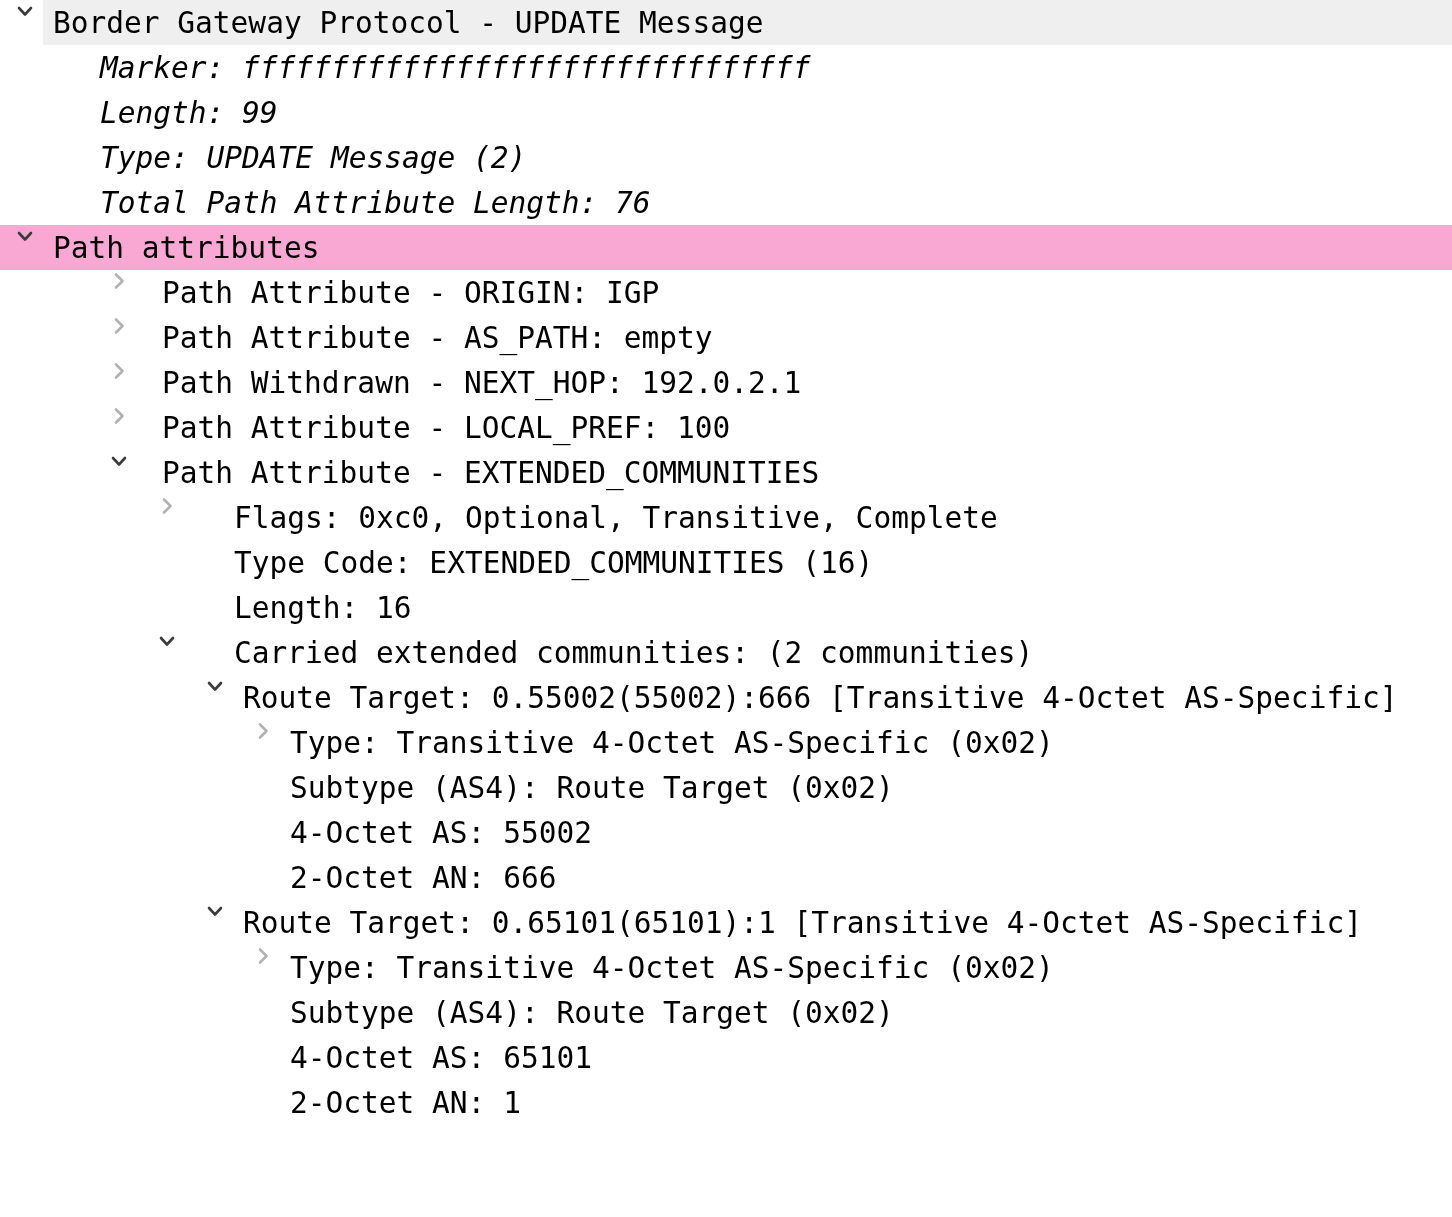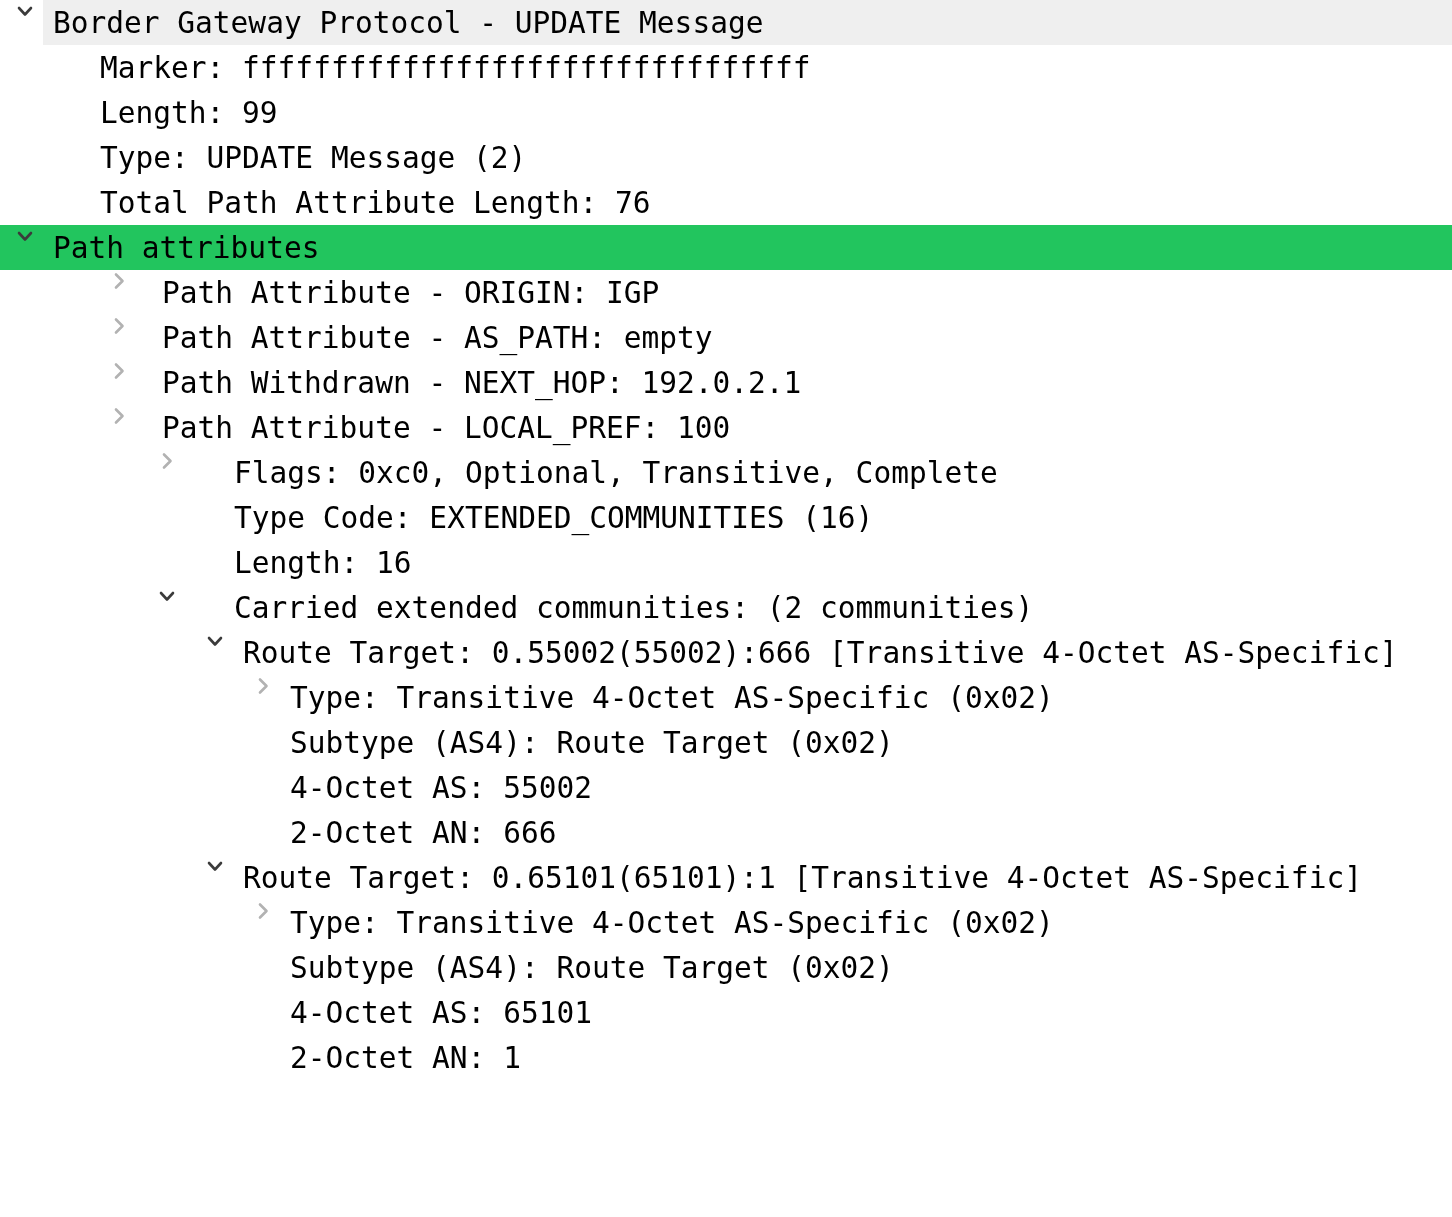--- a/index.html
+++ b/index.html
@@ -26,21 +26,21 @@
     white-space: nowrap;
     font-size: 29.5px;
     color: #000000;
     display: block;
     width: 1452px;
     box-sizing: border-box;
   }
 
   
   .row.sel {
-    background: #22c55e;
+    background: #f9a8d4;
   }
   .row.hdr .band {
     position: absolute;
     left: 43px;
     right: 0;
     top: 0;
     bottom: 0;
     background: #efefef;
     z-index: 0;
   }
@@ -72,21 +72,21 @@
     position: absolute;
     top: 0;
     height: 45px;
     line-height: 46px;
     letter-spacing: 0px;
   }
 
   
   .lvl0 > .twisty { left: 10px; }
   .lvl0 > .label  { left: 53px; }
-  .lvl1 > .label  { left: 100px; }
+  .lvl1 > .label  { left: 100px; font-style: italic; }
 
   .lvl2 > .twisty { left: 104px; }
   .lvl2 > .label  { left: 147px; margin-left: 15px; }
 
   .lvl3 > .twisty { left: 152px; }
   .lvl3 > .label  { left: 195px; margin-left: 39px; }
 
   .lvl4 > .twisty { left: 200px; }
   .lvl4 > .label  { left: 243px; }
 
@@ -172,20 +172,30 @@
       <span class="row-inner lvl2">
         <span class="twisty closed">
           <svg width="22" height="22" viewBox="0 0 22 22" aria-hidden="true">
             <path d="M8 4.5 L14.5 11 L8 17.5" fill="none" stroke-width="2.6" stroke-linecap="round" stroke-linejoin="round"></path>
           </svg>
         </span>
         <span class="label">Path Attribute - LOCAL_PREF: 100</span>
       </span>
     </div>
     <div class="row">
+      <span class="row-inner lvl2">
+        <span class="twisty open">
+          <svg width="22" height="22" viewBox="0 0 22 22" aria-hidden="true">
+            <path d="M5 8 L11 14.5 L17 8" fill="none" stroke-width="2.6" stroke-linecap="round" stroke-linejoin="round"></path>
+          </svg>
+        </span>
+        <span class="label">Path Attribute - EXTENDED_COMMUNITIES</span>
+      </span>
+    </div>
+    <div class="row">
       <span class="row-inner lvl3">
         <span class="twisty closed">
           <svg width="22" height="22" viewBox="0 0 22 22" aria-hidden="true">
             <path d="M8 4.5 L14.5 11 L8 17.5" fill="none" stroke-width="2.6" stroke-linecap="round" stroke-linejoin="round"></path>
           </svg>
         </span>
         <span class="label">Flags: 0xc0, Optional, Transitive, Complete</span>
       </span>
     </div>
     <div class="row">

